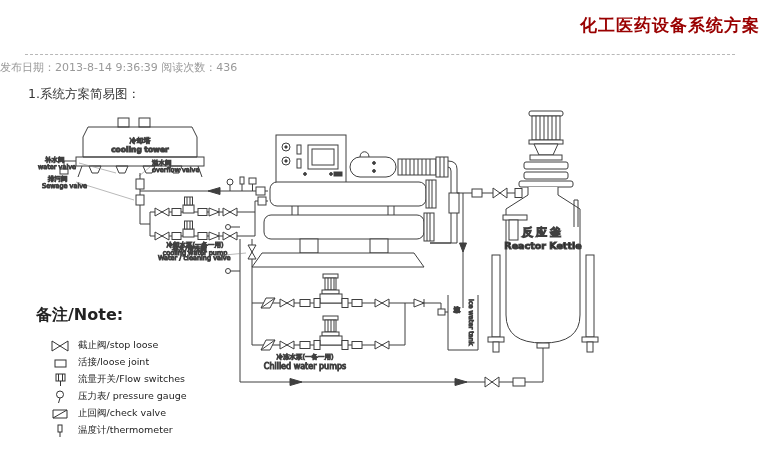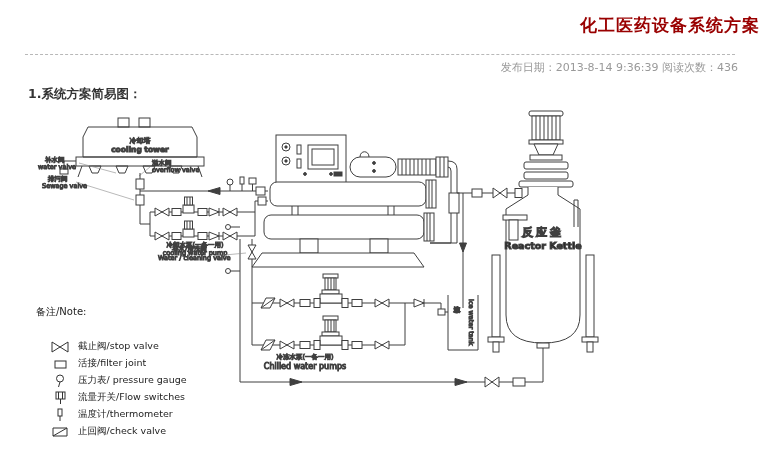--- a/index.html
+++ b/index.html
@@ -9,31 +9,31 @@
     position:relative;
   }
   .page-title{
     margin:14px 0 0 0;text-align:right;
     font-size:17px;font-weight:bold;color:#990000;letter-spacing:1px;
   }
   .divider{
     margin:17px 25px 0 25px;border:0;border-top:1px dashed #b8b8b8;height:0;
   }
   .meta-row{
-    margin:5px 22px 0 0;text-align:right;
+    margin:5px 22px 0 0;
     font-size:11px;color:#999999;
   }
   .section-heading{
-    margin:11px 0 0 28px;font-size:12.5px;font-weight:bold;color:#333333;
+    margin:11px 0 0 28px;font-size:12.5px;font-weight:normal;color:#333333;
   }
   .diagram-wrap{position:relative;width:760px;height:365px;margin-top:2px;}
   .diagram-wrap svg.main{position:absolute;left:0;top:0;}
   
   .legend{position:absolute;left:36px;top:200px;width:180px;}
-  .legend-title{font-size:10px;font-weight:normal;color:#222;margin-bottom:20px;}
+  .legend-title{font-size:16px;font-weight:bold;color:#222;margin-bottom:12px;}
   .legend-row{display:flex;align-items:center;margin:2px 0 2px 14px;height:15px;}
   .legend-row svg{flex:0 0 22px;margin-right:6px;}
   .legend-label{font-size:9.5px;color:#222;white-space:nowrap;}
   .footnote{position:absolute;left:30px;top:344px;font-size:12px;color:#333;}
   .footnote .fn-label{font-weight:bold;color:#111;}
   
   text{fill:#555;}
   .t-tiny{font-size:6.5px;fill:#777;}
   .t-sm{font-size:7px;fill:#555;}
   .t-md{font-size:7.5px;fill:#444;font-weight:bold;}
@@ -313,67 +313,67 @@
 <div class="legend">
   <div class="legend-title">备注/Note:</div>
 
   <div class="legend-row">
     <svg width="22" height="14" viewBox="0 0 22 14">
       <g fill="#fff" stroke="#333">
             <path d="M2,2 L10,7 L2,12 Z"></path>
             <path d="M18,2 L10,7 L18,12 Z"></path>
           </g>
     </svg>
-    <span class="legend-label">截止阀/stop valve</span>
+    <span class="legend-label">截止阀/stop loose</span>
   </div>
 
   <div class="legend-row">
     <svg width="22" height="14" viewBox="0 0 22 14">
       <rect x="5" y="4" width="11" height="7" fill="#fff" stroke="#333"></rect>
     </svg>
-    <span class="legend-label">活接/filter joint</span>
-  </div>
-
-  <div class="legend-row">
-    <svg width="22" height="14" viewBox="0 0 22 14">
-      <g fill="#fff" stroke="#333">
-            <circle cx="10" cy="4.5" r="3.5"></circle>
-            <path d="M10,8 L8.5,13"></path>
-          </g>
-    </svg>
-    <span class="legend-label">压力表/ pressure gauge</span>
+    <span class="legend-label">活接/loose joint</span>
   </div>
 
   <div class="legend-row">
     <svg width="22" height="14" viewBox="0 0 22 14">
       <g fill="#fff" stroke="#333">
             <rect x="6" y="1" width="9" height="7"></rect>
             <path d="M8.5,1 V8 M12.5,1 V8"></path>
             <path d="M10.5,8 V13"></path>
           </g>
     </svg>
     <span class="legend-label">流量开关/Flow switches</span>
   </div>
 
   <div class="legend-row">
     <svg width="22" height="14" viewBox="0 0 22 14">
       <g fill="#fff" stroke="#333">
+            <circle cx="10" cy="4.5" r="3.5"></circle>
+            <path d="M10,8 L8.5,13"></path>
+          </g>
+    </svg>
+    <span class="legend-label">压力表/ pressure gauge</span>
+  </div>
+
+  <div class="legend-row">
+    <svg width="22" height="14" viewBox="0 0 22 14">
+      <g fill="#fff" stroke="#333">
+            <path d="M3,3 H17 V11 H3 Z"></path>
+            <path d="M3,11 L17,3"></path>
+          </g>
+    </svg>
+    <span class="legend-label">止回阀/check valve</span>
+  </div>
+
+  <div class="legend-row">
+    <svg width="22" height="14" viewBox="0 0 22 14">
+      <g fill="#fff" stroke="#333">
             <rect x="8" y="1" width="4" height="7"></rect>
             <path d="M10,8 V13"></path>
           </g>
     </svg>
     <span class="legend-label">温度计/thermometer</span>
   </div>
 
-  <div class="legend-row">
-    <svg width="22" height="14" viewBox="0 0 22 14">
-      <g fill="#fff" stroke="#333">
-            <path d="M3,3 H17 V11 H3 Z"></path>
-            <path d="M3,11 L17,3"></path>
-          </g>
-    </svg>
-    <span class="legend-label">止回阀/check valve</span>
-  </div>
-
 </div>
 
 
 </div>
 
 </body></html>

